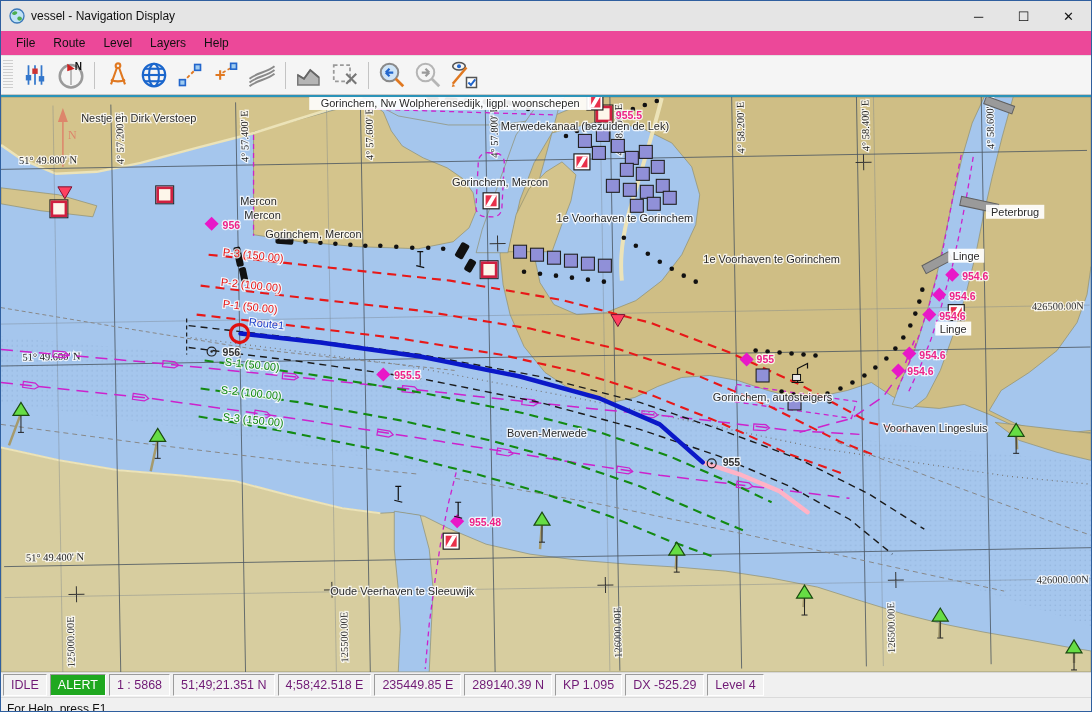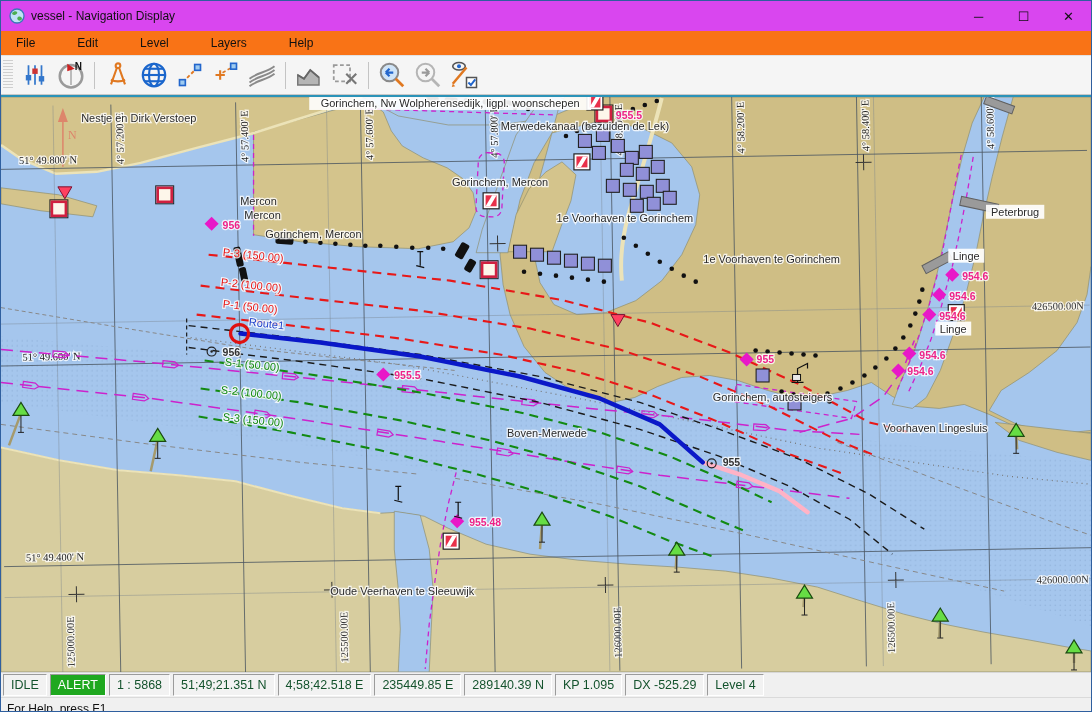--- a/index.html
+++ b/index.html
@@ -1,41 +1,41 @@
 <!DOCTYPE html>
 <html><head>
 <meta charset="utf-8">
 <style>
   html,body{margin:0;padding:0;background:#dcdcdc;}
   #app{width:1092px;height:712px;background:#fff;border:1px solid #2f5f9f;box-sizing:border-box;
        display:flex;flex-direction:column;font-family:"Liberation Sans",sans-serif;overflow:hidden;}
   
-  #titlebar{height:30px;display:flex;align-items:center;background:#d946ef;flex:0 0 30px;}
+  #titlebar{height:30px;display:flex;align-items:center;background:#e5e5e5;flex:0 0 30px;}
   #titleicon{width:16px;height:16px;margin:0 6px 0 8px;}
   #titletext{font-size:12px;color:#111;flex:1;}
   .winbtn{width:45px;height:28px;display:flex;align-items:center;justify-content:center;
           font-size:13px;color:#111;cursor:default;}
   
-  #menubar{height:24px;display:flex;align-items:center;background:#f97316;flex:0 0 24px;padding-left:6px;gap:24px;}
+  #menubar{height:24px;display:flex;align-items:center;background:#ec4899;flex:0 0 24px;padding-left:6px;}
   .menuitem{font-size:12px;color:#111;padding:3px 9px;}
   
   #toolbar{height:38px;flex:0 0 38px;background:#f5f5f5;display:flex;align-items:center;
            border-top:1px solid #e2e2e2;border-bottom:1px solid #c9c9c9;}
   #gripper{width:10px;height:30px;margin:0 4px 0 2px;
            background:repeating-linear-gradient(to bottom,#cfcfcf 0 1px,#f5f5f5 1px 3px);}
   .tbtn{width:36px;height:32px;display:flex;align-items:center;justify-content:center;}
   .tsep{width:1px;height:27px;background:#c4c4c4;margin:0 5px;}
   
   #maparea{flex:1 1 auto;position:relative;border-top:2px solid #2b93b8;box-sizing:border-box;}
   #mapsvg{display:block;width:100%;height:100%;}
   
   #statusbar{height:22px;flex:0 0 22px;background:#f0f0f0;display:flex;align-items:stretch;
              padding:1px 2px;gap:3px;border-top:1px solid #d8d8d8;}
   .scell{border:1px solid;border-color:#9b9b9b #ffffff #ffffff #9b9b9b;background:#f2f2f2;
-         font-size:12.5px;color:#14532d;display:flex;align-items:center;justify-content:center;
+         font-size:12.5px;color:#701a75;display:flex;align-items:center;justify-content:center;
          padding:0 7px;white-space:nowrap;}
   .scell.alert{background:#1fa81f;color:#fff;font-weight:normal;}
   
   #helpbar{height:22px;flex:0 0 22px;background:#f0f0f0;font-size:12px;color:#111;
            display:flex;align-items:center;padding-left:6px;border-top:1px solid #dadada;}
 </style>
 </head>
 <body>
 
 <div id="app">
@@ -47,21 +47,21 @@
       <path d="M9,9 C11,8 13,9 13,11 C12,13 10,13 9,12 C8,11 8,10 9,9 Z" fill="#4caf50"></path>
     </svg>
     <div id="titletext">vessel - Navigation Display</div>
     <div class="winbtn">─</div>
     <div class="winbtn">☐</div>
     <div class="winbtn">✕</div>
   </div>
 
   <div id="menubar">
       <div class="menuitem">File</div>
-      <div class="menuitem">Edit</div>
+      <div class="menuitem">Route</div>
       <div class="menuitem">Level</div>
       <div class="menuitem">Layers</div>
       <div class="menuitem">Help</div>
     </div>
 
   <div id="toolbar">
     <div id="gripper"></div>
   <div class="tbtn">
         <svg width="26" height="26" viewBox="0 0 24 24">
           <g stroke="#3377cc" stroke-width="1.6">

